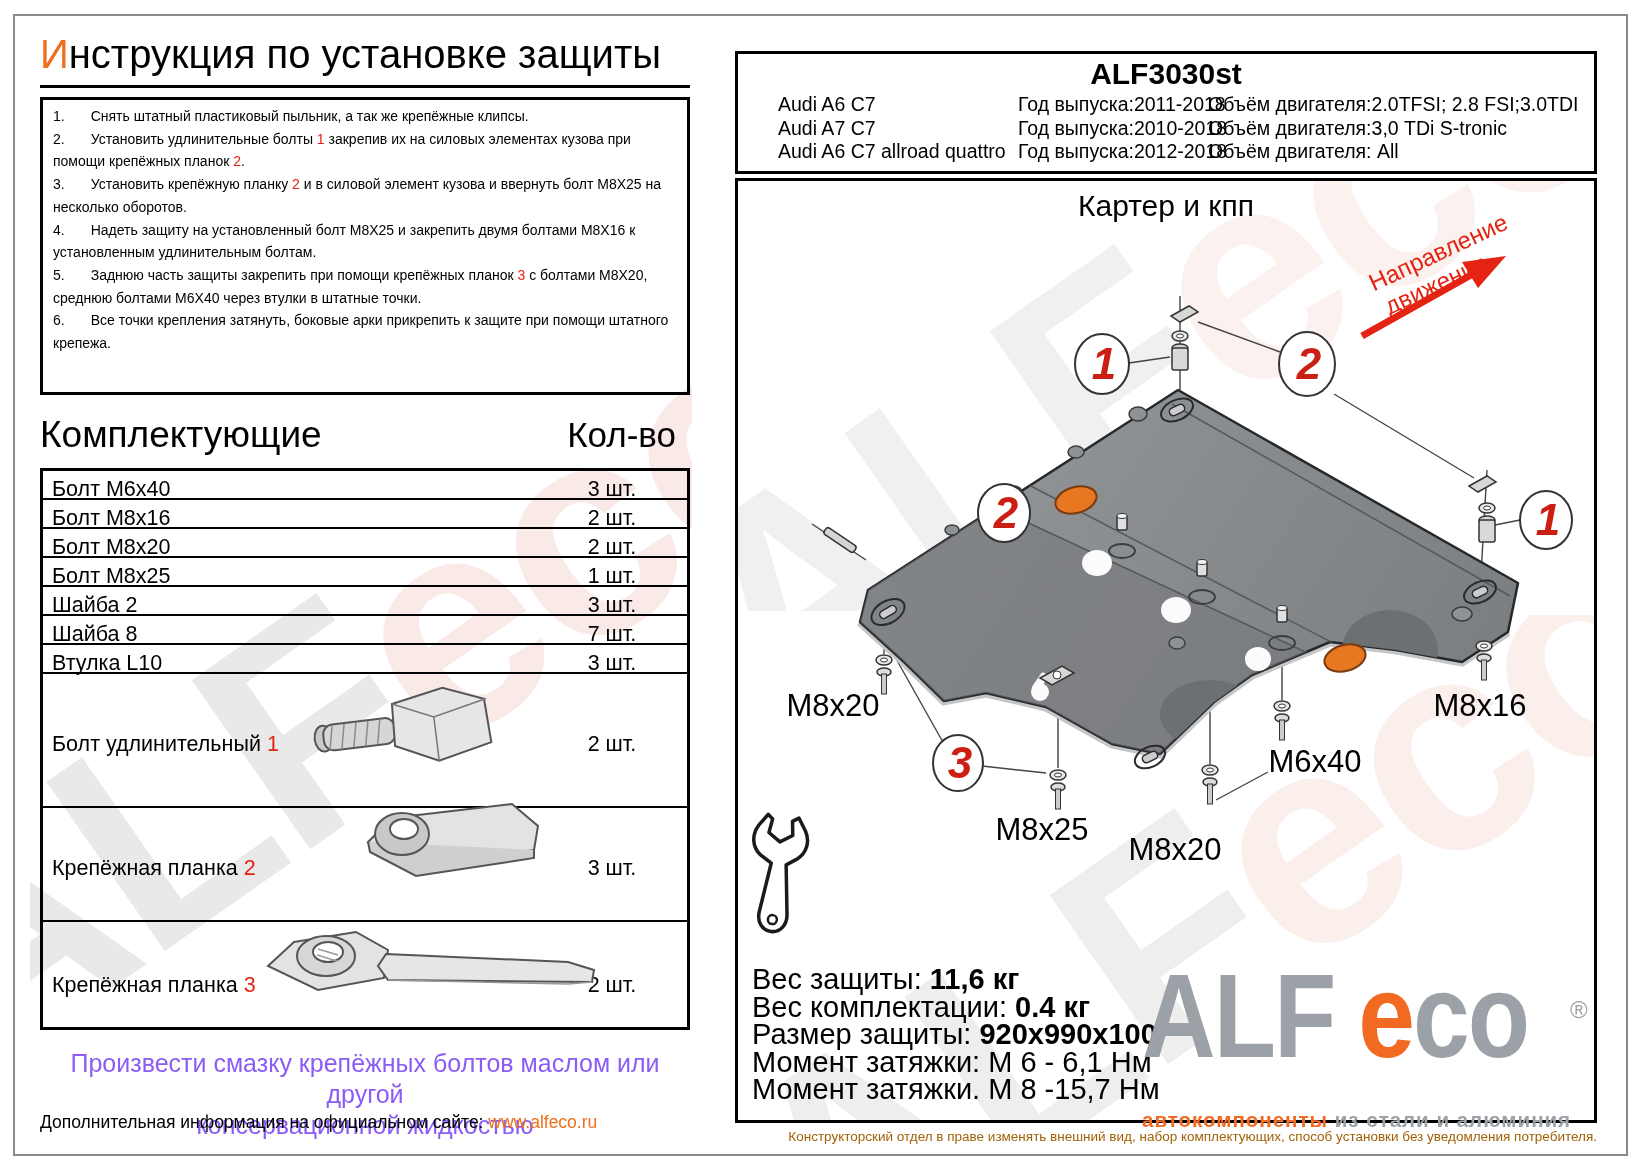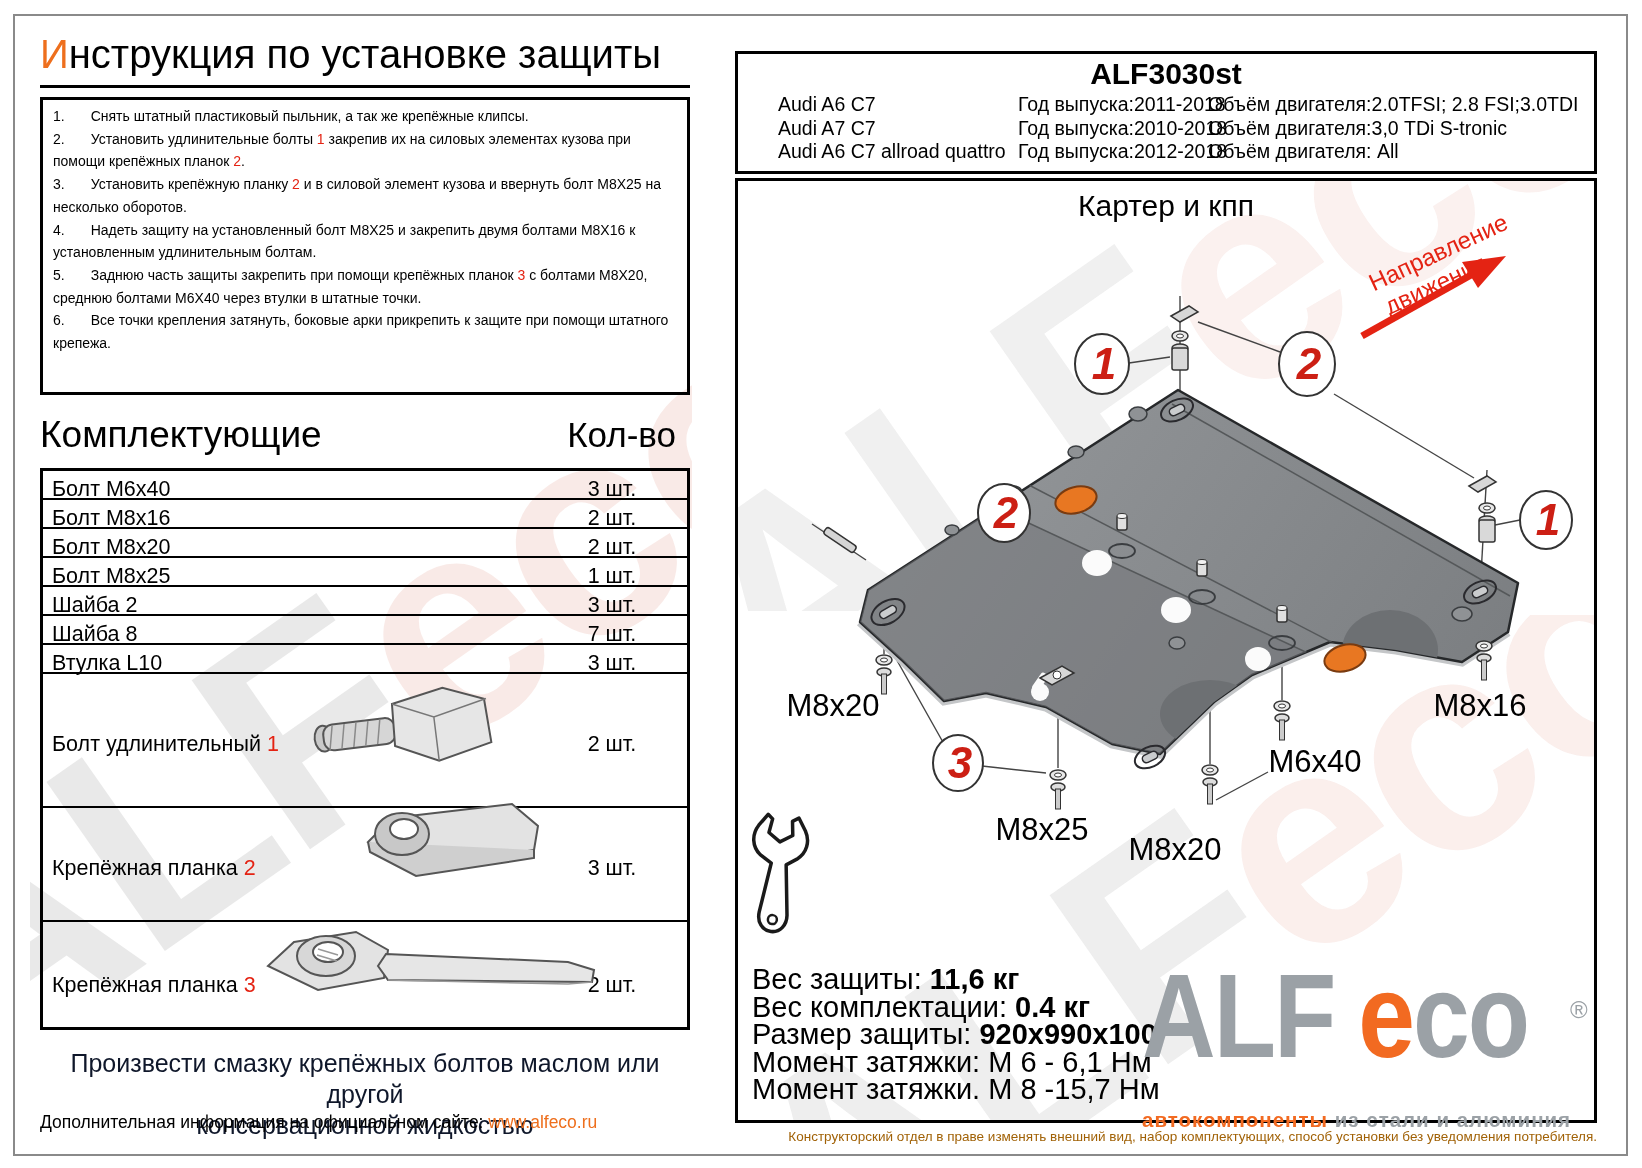--- a/index.html
+++ b/index.html
@@ -29,21 +29,21 @@
   .parts-head .h2t{font-size:35px;margin-right:14px;}
   .parts-table{left:40px;top:468px;width:650px;height:562px;border:3px solid #000;
       box-sizing:border-box;z-index:2;background:transparent;}
   .prow{display:flex;justify-content:space-between;align-items:center;
       border-bottom:2px solid #000;box-sizing:border-box;height:29px;
       font-size:21.5px;line-height:26px;padding:8px 0 0 9px;}
   .prow.tall1{height:134px;} .prow.tall2{height:114px;}
   .prow.tall3{height:118px;border-bottom:none;}
   .pqty{width:150px;text-align:center;flex:none;}
   .part-img{z-index:3;}
-  .warning{left:40px;top:1048px;width:650px;text-align:center;color:#0f172a;
+  .warning{left:40px;top:1048px;width:650px;text-align:center;color:#8b5cf6;
       font-size:25px;line-height:31px;z-index:2;}
   .site-note{left:40px;top:1112px;width:650px;text-align:left;font-size:17.5px;z-index:2;}
   .site-note a{color:#ee6f1d;text-decoration:none;}
   
   .prod-box{left:735px;top:51px;width:862px;height:123px;border:3px solid #000;
       box-sizing:border-box;z-index:2;}
   .prod-code{text-align:center;font-size:30px;font-weight:bold;margin-top:3px;}
   .vrows{margin-top:2px;}
   .vrow{display:grid;grid-template-columns:240px 190px auto;padding-left:40px;
       font-size:19.5px;line-height:23.5px;white-space:nowrap;}

